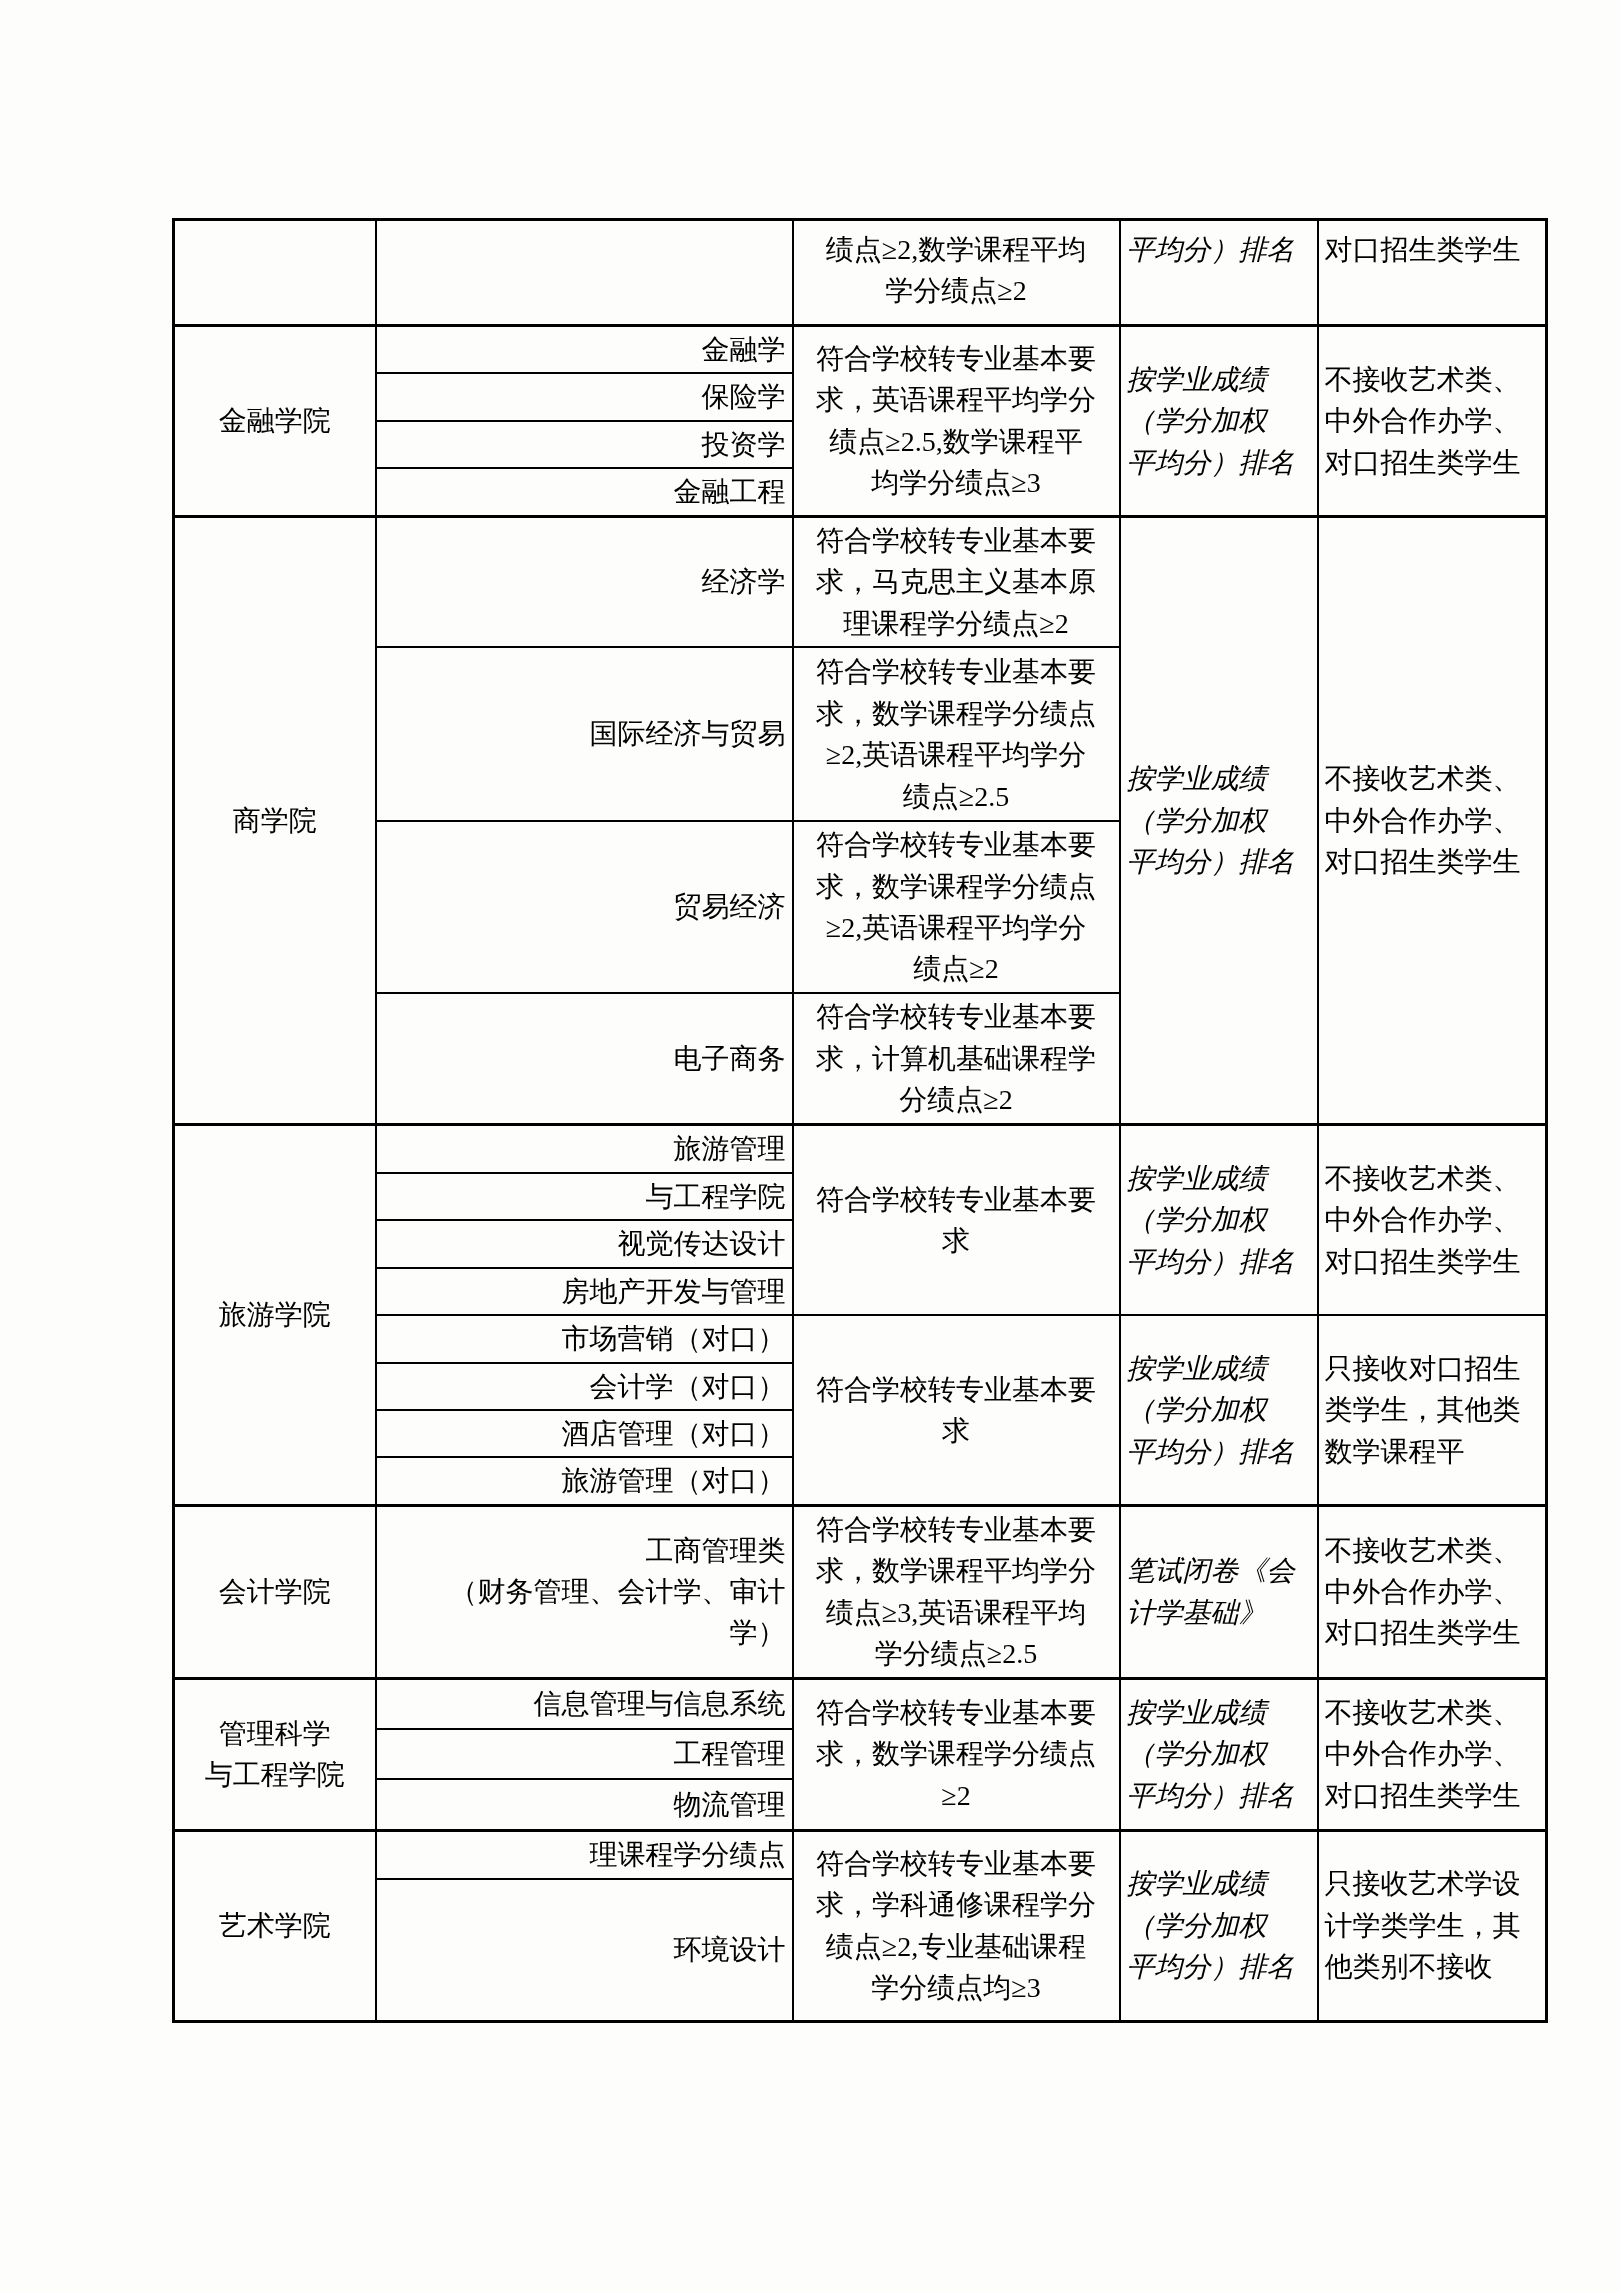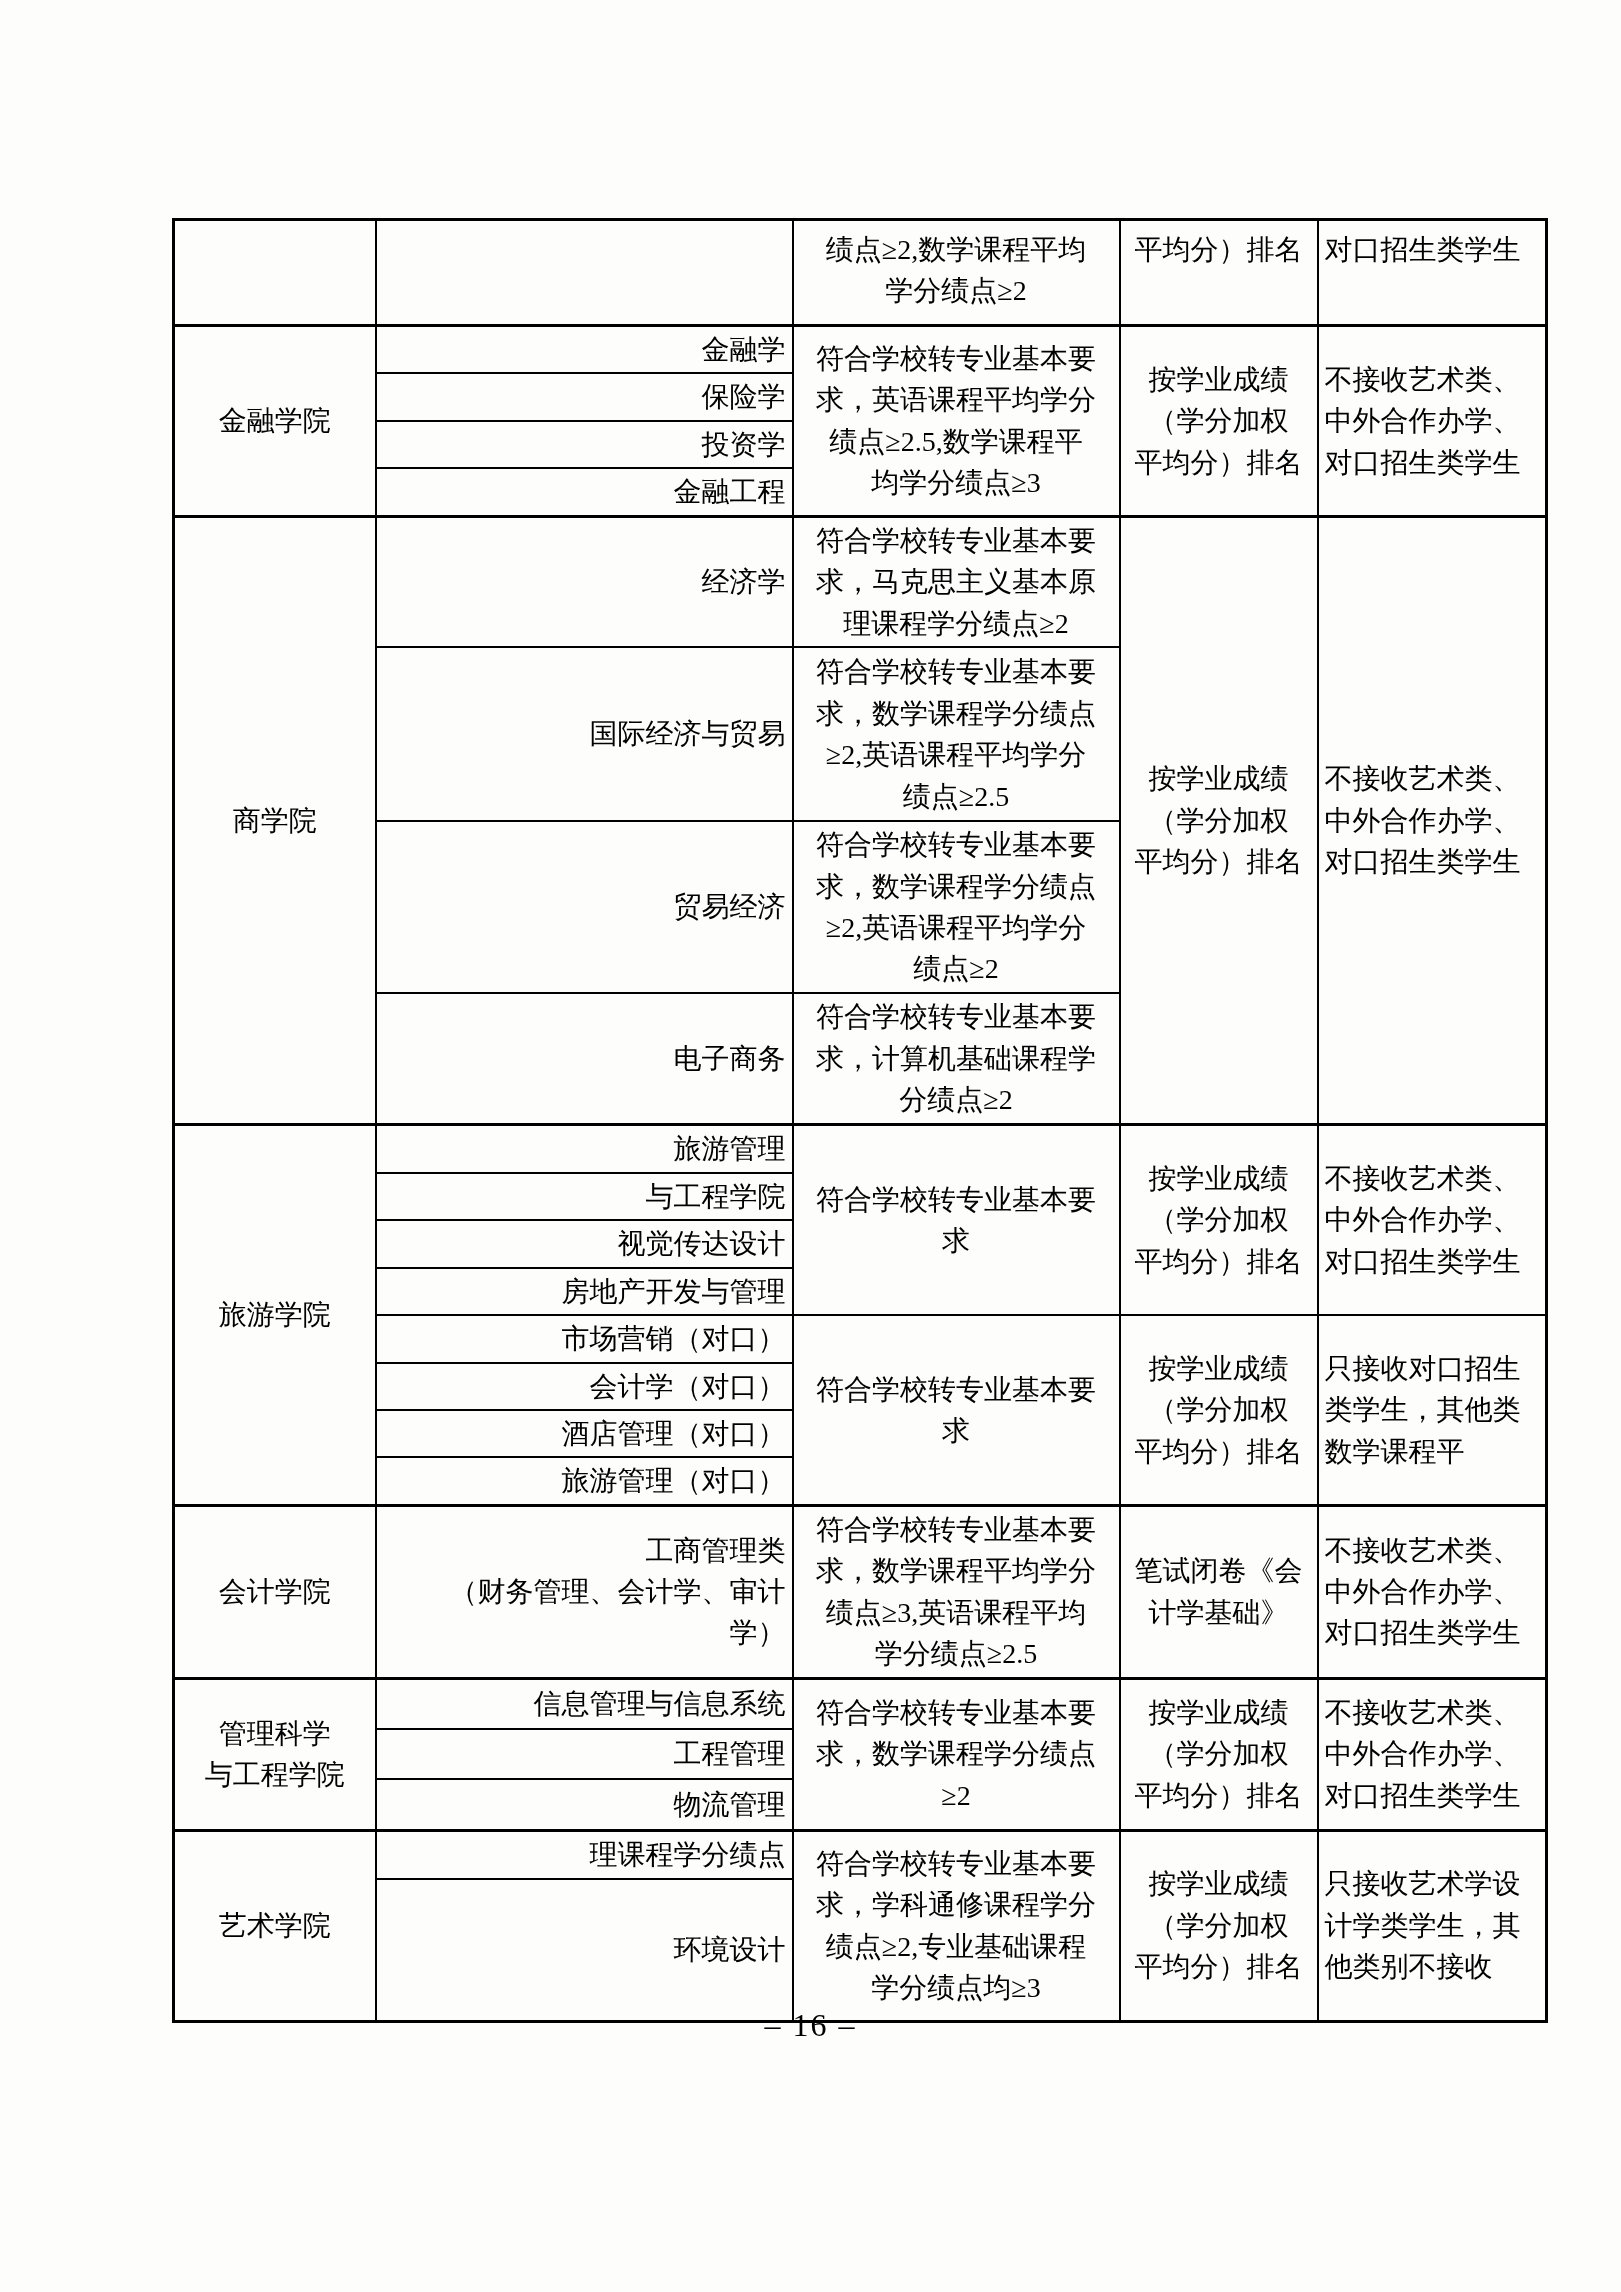--- a/index.html
+++ b/index.html
@@ -26,21 +26,21 @@
     font-size:28px;
     line-height:1.48;
     white-space:pre-line;
     padding:2px 5.9px;
     overflow:hidden;
   }
   tr.sec > td{border-top-width:3.9px;}
   td.college{text-align:center;}
   td.major{text-align:right;padding-left:31px;}
   td.req{text-align:center;}
-  td.assess{text-align:center;}
+  td.assess{text-align:left;font-style:italic;}
   td.restrict{}
   td.vtop{vertical-align:top;padding-top:7.8px;}
   .page-number{
     position:absolute;left:0;right:0;top:2007px;
     text-align:center;
     font-size:32px;
     letter-spacing:2px;
   }
 </style>
 </head>
@@ -218,16 +218,15 @@
 计学类学生，其
 他类别不接收</td>
     </tr>
     <tr style="height:142px">
       <td class="major">环境设计</td>
     </tr>
 
   </tbody>
     </table>
 
-  <div class="page-number">– 16 –</div>
 
 </div>
 
 
 </body></html>

